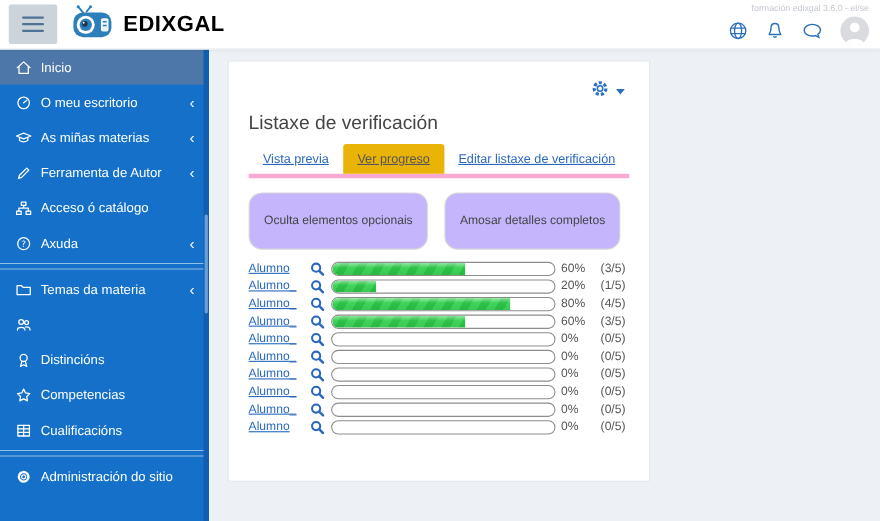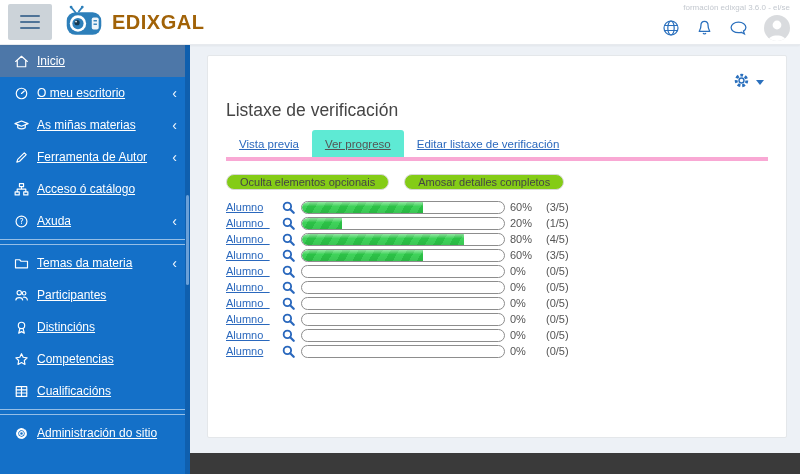--- a/index.html
+++ b/index.html
@@ -7,60 +7,60 @@
        -webkit-font-smoothing:antialiased;}
   .app{width:800px;height:474px;display:flex;flex-direction:column;}
 
   
   .topbar{height:45px;background:#fff;display:flex;align-items:center;padding:0 8px;box-sizing:border-box;
           border-bottom:1px solid #e7eaee;box-shadow:0 1px 2px rgba(0,0,0,.05);position:relative;z-index:5;flex:0 0 45px;}
   .hamburger{width:44px;height:36px;background:#ccd3d9;border:none;border-radius:2px;display:flex;flex-direction:column;
              justify-content:center;align-items:center;gap:4px;cursor:pointer;}
   .hamburger i{display:block;width:20px;height:2px;background:#4e7397;border-radius:1px;}
   .brandwrap{display:flex;align-items:center;margin-left:13px;cursor:pointer;}
-  .brand-text{font-size:20px;font-weight:800;color:#a16207;letter-spacing:.5px;margin-left:9px;}
+  .brand-text{font-size:20px;font-weight:800;color:#000000;letter-spacing:.5px;margin-left:9px;}
   .tb-right{margin-left:auto;display:flex;flex-direction:column;align-items:flex-end;padding-right:2px;}
   .version{font-size:8px;color:#c3c8cf;line-height:10px;}
   .tb-icons{display:flex;align-items:center;gap:16px;margin-top:2px;}
   .tb-icons svg{display:block;}
   .avatar{width:26px;height:26px;border-radius:50%;background:#d9dbde;overflow:hidden;display:flex;align-items:flex-end;justify-content:center;}
 
   
   .shell{flex:1;display:flex;min-height:0;}
 
   
   .sidebar{width:190px;flex:0 0 190px;background:#1470c8;color:#fff;position:relative;overflow:hidden;}
   .sidebar-edge{position:absolute;right:0;top:0;bottom:0;width:5px;background:#0f5fae;}
   .sidebar-thumb{position:absolute;right:1px;top:150px;width:3px;height:90px;background:#6aa0d8;border-radius:2px;}
   .s-item{height:32px;display:flex;align-items:center;padding:0 10px 0 13px;cursor:pointer;box-sizing:border-box;}
   .s-item.active{background:#4d77a8;}
   .s-icon{width:16px;height:16px;margin-right:8px;flex:0 0 16px;display:flex;align-items:center;justify-content:center;}
-  .s-label{flex:1;font-size:12px;white-space:nowrap;overflow:hidden;text-decoration:underline;}
+  .s-label{flex:1;font-size:12px;white-space:nowrap;overflow:hidden;}
   .s-chev{font-size:14px;line-height:14px;opacity:.95;padding-right:3px;}
   .s-divider{height:4px;border-top:1px solid rgba(255,255,255,.55);border-bottom:1px solid rgba(255,255,255,.55);margin:2px 0;}
 
   
-  .content{flex:1;display:flex;flex-direction:column;min-width:0;background:#edf1f6;}
+  .content{flex:1;display:flex;flex-direction:row;min-width:0;background:#edf1f6;}
   .card{margin:10px 13px 0 17px;height:383px;background:#fff;border:1px solid #e4e7ea;border-radius:2px;
         box-sizing:border-box;overflow:hidden;}
   .footer{height:21px;background:#3a3a3a;margin-top:auto;}
 
   .cog-row{display:flex;justify-content:flex-end;align-items:center;padding:15px 22px 0 0;color:#2b70bd;cursor:pointer;}
   .caret-down{width:0;height:0;border-left:4px solid transparent;border-right:4px solid transparent;border-top:5px solid #2b70bd;margin-left:5px;}
   .page-title{font-size:17.5px;font-weight:400;color:#454545;margin:6px 18px 0 18px;}
 
   .tabs{display:flex;align-items:flex-end;margin:9px 18px 0 18px;border-bottom:4px solid #f9a8d4;}
   .tab{font-size:11.5px;padding:8px 13px 7px 13px;cursor:pointer;white-space:nowrap;}
   .tab .tab-link{color:#2a68bd;text-decoration:underline;}
-  .tab.active{background:#5eead4;border-radius:3px 3px 0 0;}
+  .tab.active{background:#eab308;border-radius:3px 3px 0 0;}
   .tab.active .tab-link{color:#555;}
 
   .btnrow{display:flex;gap:15px;margin:13px 18px 9px 18px;}
-  .gbtn{background:#84cc16;border:1px solid #d8d8d8;border-radius:12px;font-size:11px;color:#454545;
-        padding:1px 13px;cursor:pointer;font-family:"Liberation Sans",sans-serif;}
+  .gbtn{background:#c4b5fd;border:1px solid #d8d8d8;border-radius:12px;font-size:11px;color:#454545;
+        padding:19px 13px;cursor:pointer;font-family:"Liberation Sans",sans-serif;}
 
   .rows{margin-left:18px;}
   .p-row{display:flex;align-items:center;height:16px;}
   .p-name{width:52px;text-align:left;font-size:11px;}
   .p-name a{color:#2a68bd;text-decoration:underline;}
   .p-mag{width:13px;height:13px;margin:0 3px 0 4px;cursor:pointer;display:flex;align-items:center;}
   .p-bar{width:202px;height:11px;border:1px solid #8d8d8d;border-radius:7px;background:#fff;overflow:hidden;margin-left:3px;}
   .p-fill{height:100%;border-radius:7px 0 0 7px;
      background-image:linear-gradient(rgba(255,255,255,.45),rgba(255,255,255,0) 40%,rgba(0,0,0,.06)),
      repeating-linear-gradient(120deg,#3fd35a 0 7px,#2cc247 7px 14px);}
@@ -207,21 +207,20 @@
   </div>
         <div class="s-item">
     <span class="s-icon">
             <svg width="15" height="15" viewBox="0 0 16 16" fill="none" stroke="#fff" stroke-width="1.25" stroke-linecap="round" stroke-linejoin="round">
               <circle cx="5.6" cy="5" r="2.3"></circle>
               <circle cx="10.8" cy="5.6" r="1.9"></circle>
               <path d="M2 12.8 C2 9.4 9.2 9.4 9.2 12.8"></path>
               <path d="M10 9.9 C12.4 9.5 14.2 10.8 14.2 12.8"></path>
             </svg>
           </span>
-    <span class="s-label">Participantes</span>
     <span class="s-chev" style="visibility: hidden;">‹</span>
   </div>
         <div class="s-item">
     <span class="s-icon">
             <svg width="15" height="15" viewBox="0 0 16 16" fill="none" stroke="#fff" stroke-width="1.25" stroke-linecap="round" stroke-linejoin="round">
               <circle cx="8" cy="5.8" r="3.4"></circle>
               <path d="M6.4 8.8 L5 14 L8 12.4 L11 14 L9.6 8.8"></path>
             </svg>
           </span>
     <span class="s-label">Distincións</span>

